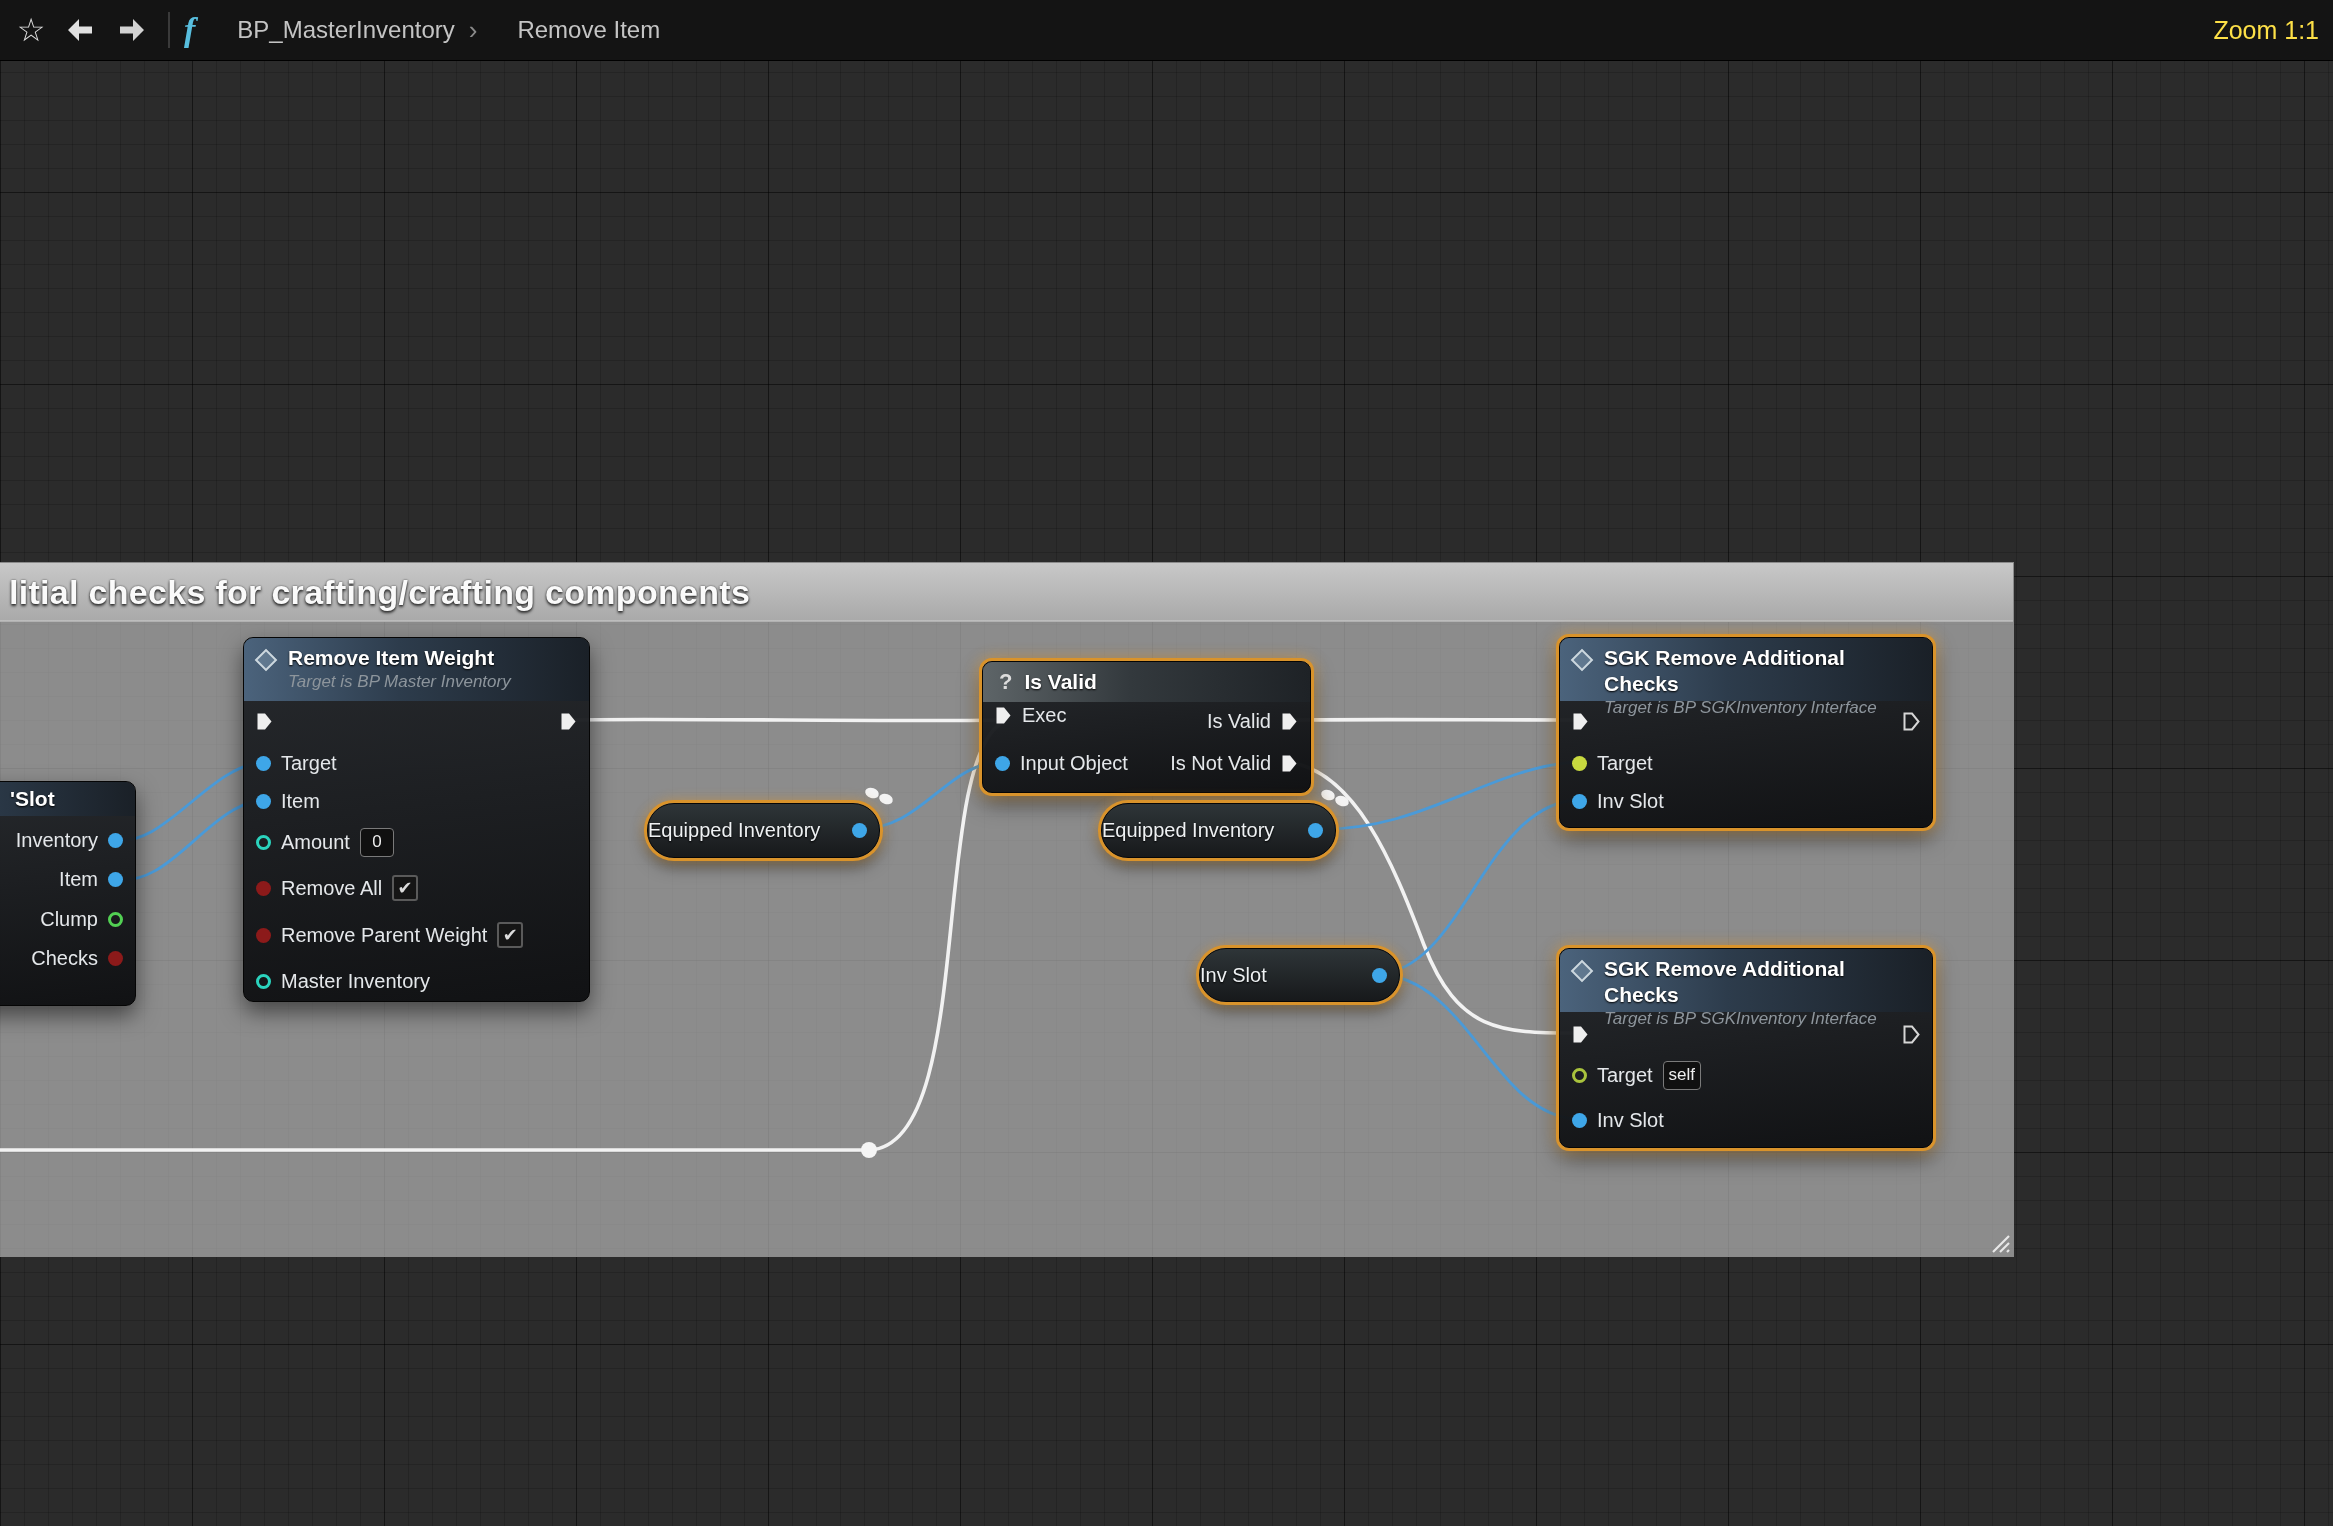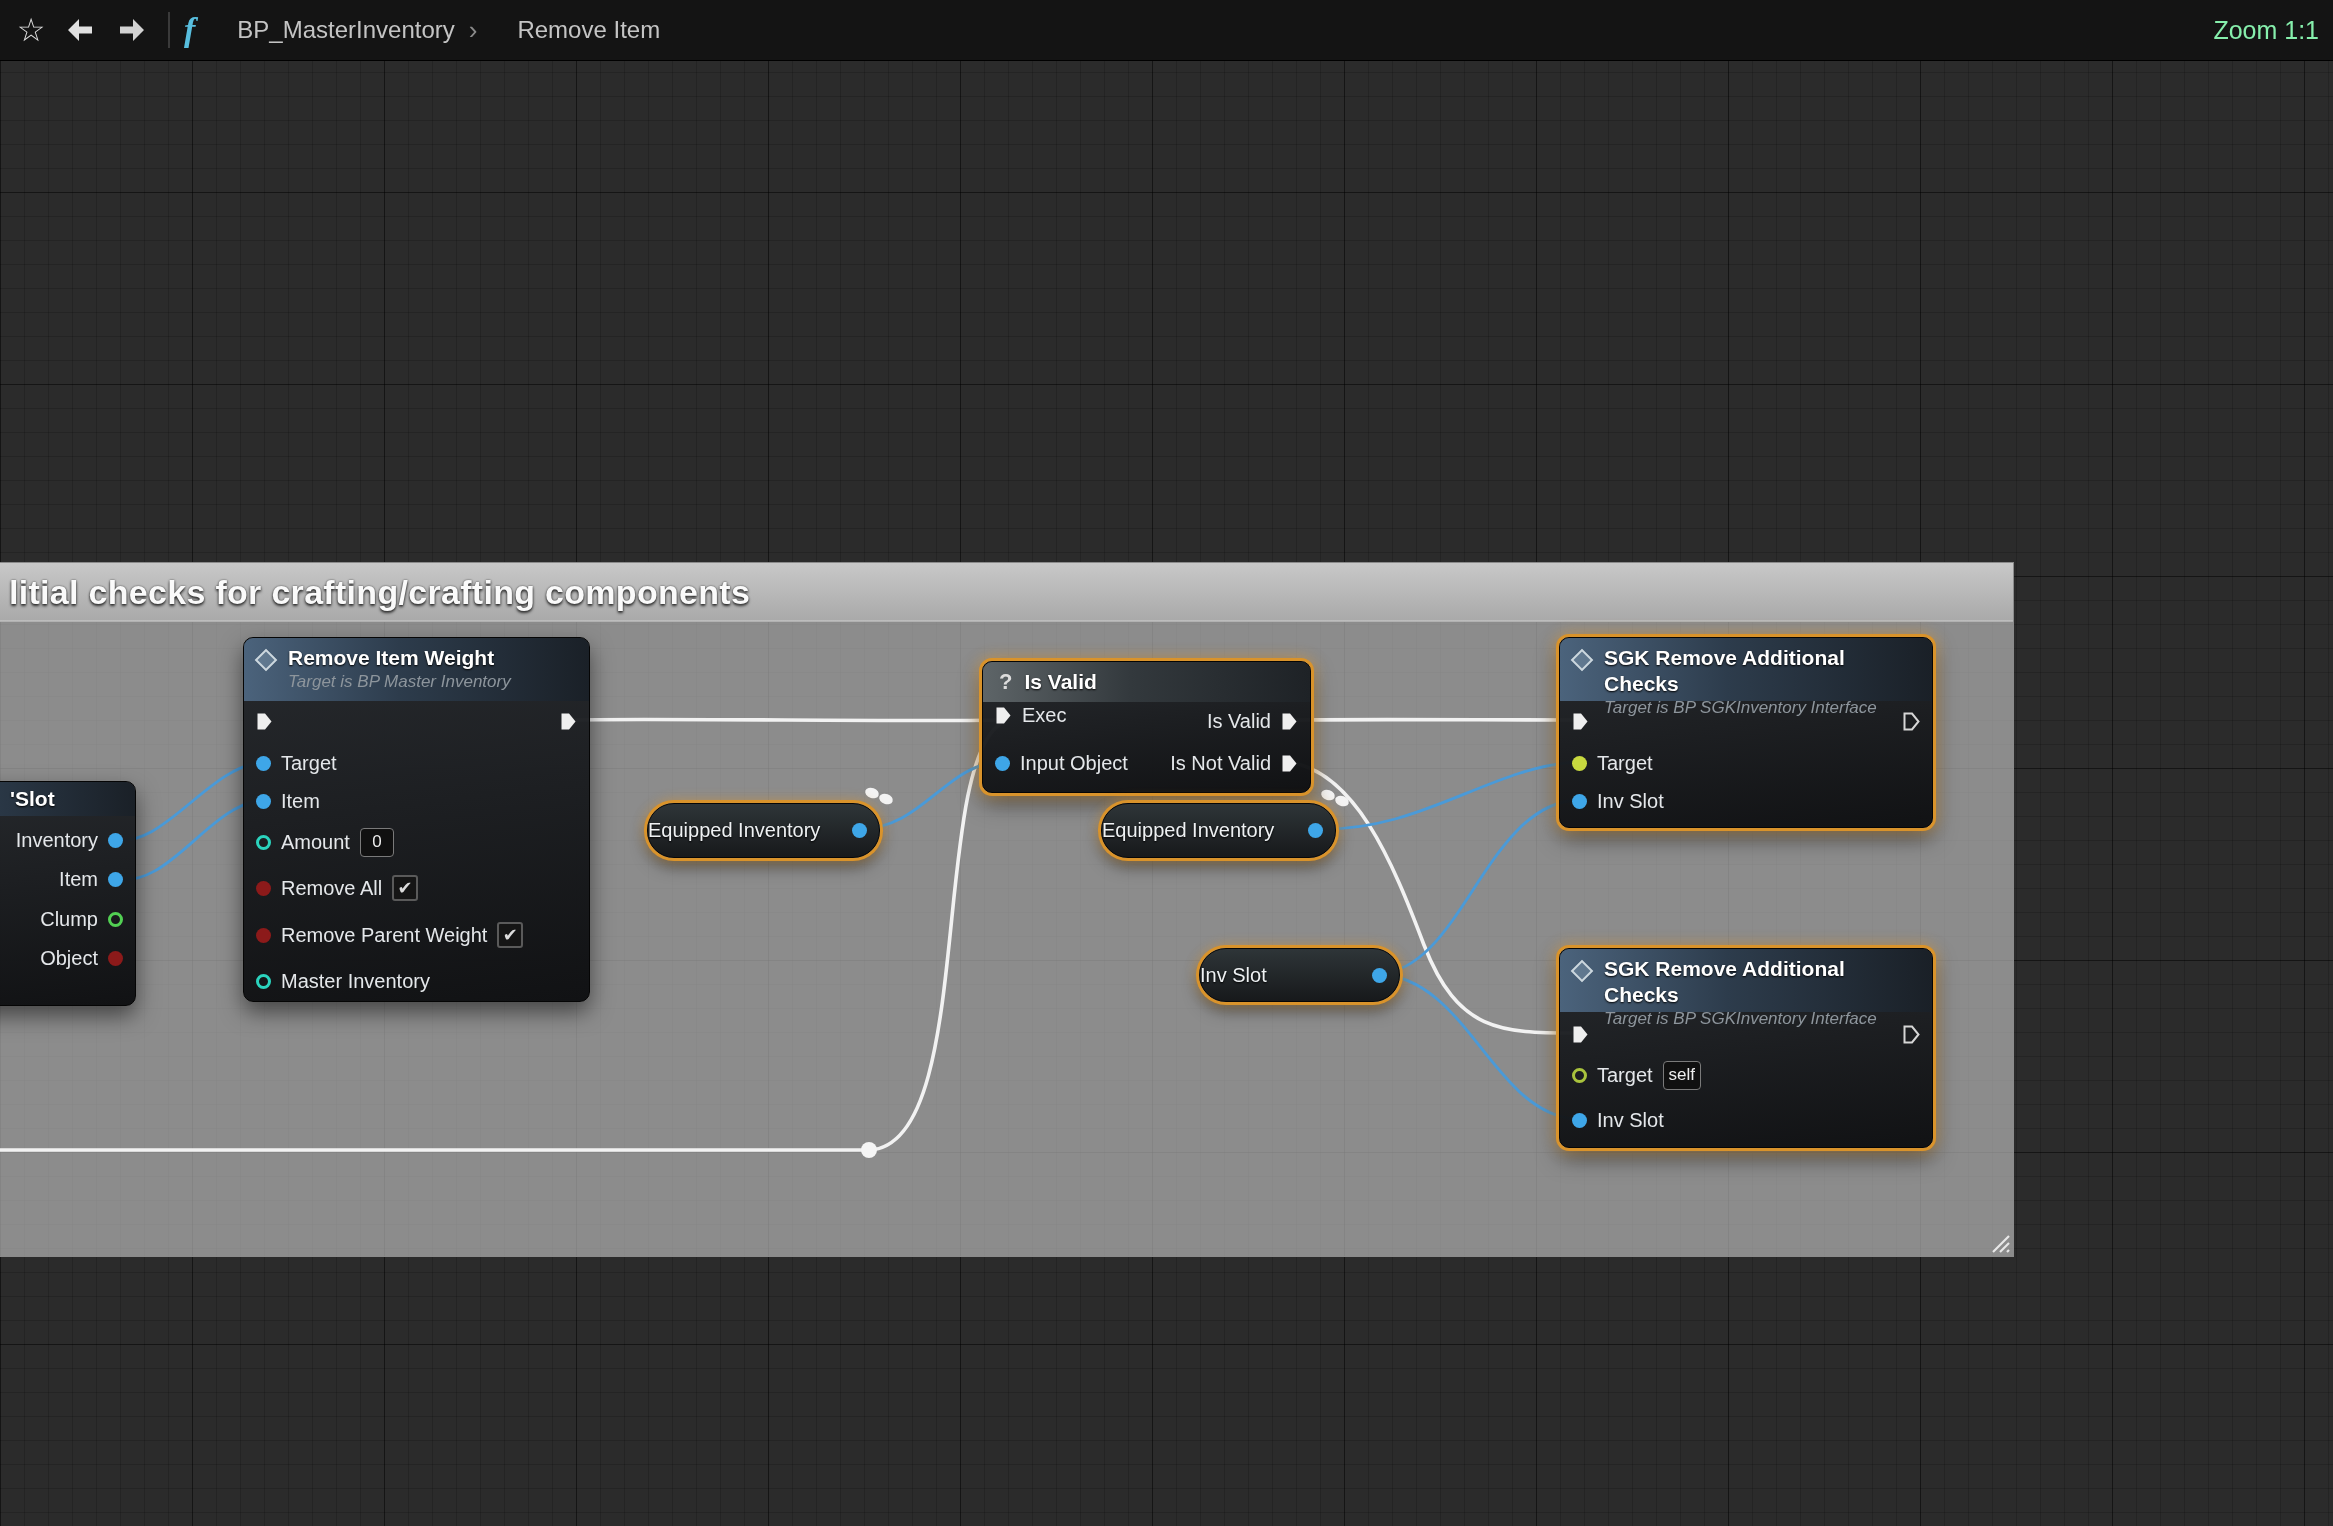--- a/index.html
+++ b/index.html
@@ -20,21 +20,21 @@
     border-bottom:1px solid #000;display:flex;align-items:center;z-index:60;}
   .tb-btn{display:flex;align-items:center;justify-content:center;cursor:pointer;}
   #star-btn{width:46px;height:46px;margin-left:8px;font-size:32px;color:#dfdfdf;}
   #back-btn,#fwd-btn{width:52px;height:46px;}
   .tb-divider{width:2px;height:36px;background:#3a3a3a;margin:0 14px 0 10px;}
   #fn-glyph{font-family:"Liberation Serif",serif;font-style:italic;font-weight:bold;
     font-size:34px;color:#58bede;margin-right:16px;}
   .crumb{font-size:24px;color:#c4c4c4;cursor:pointer;margin-left:26px;}
   .crumb-chevron{font-size:26px;color:#8a8a8a;margin:0 14px;}
   #zoom-label{position:absolute;right:14px;top:0;height:60px;display:flex;align-items:center;
-    font-size:25px;color:#86efac;margin-left:40px;}
+    font-size:25px;color:#fde047;margin-left:40px;}
 
   
   #comment{position:absolute;left:-22px;top:562px;width:2036px;height:695px;z-index:1;}
   #comment-header{position:absolute;left:0;top:0;right:0;height:58px;
     background:linear-gradient(#c8c8c8,#a9a9a9);border:1px solid #8b8b8b;
     display:flex;align-items:center;cursor:move;}
   #comment-title{font-size:34px;font-weight:800;color:#fafafa;margin-left:30px;
     letter-spacing:.3px;text-shadow:0 2px 3px rgba(0,0,0,.75), 0 0 2px rgba(0,0,0,.6);}
   #comment-body{position:absolute;left:0;top:58px;right:0;bottom:0;
     background:rgba(200,200,200,.62);border:1px solid #8b8b8b;border-top:none;}
@@ -156,21 +156,21 @@
     </div>
     <div class="pin-row out" style="top:82px">
       <span class="pin-label">Item</span>
       <span class="pin blue"></span>
     </div>
     <div class="pin-row out" style="top:122px">
       <span class="pin-label">Clump</span>
       <span class="pin green-hollow"></span>
     </div>
     <div class="pin-row out" style="top:161px">
-      <span class="pin-label">Object</span>
+      <span class="pin-label">Checks</span>
       <span class="pin red"></span>
     </div>
   </div>
 
   <div class="node" id="node-riw">
     <div class="node-header">
       <span class="diamond-icon"></span>
       <div>
         <div class="hdr-title">Remove Item Weight</div>
         <div class="hdr-sub">Target is BP Master Inventory</div>

